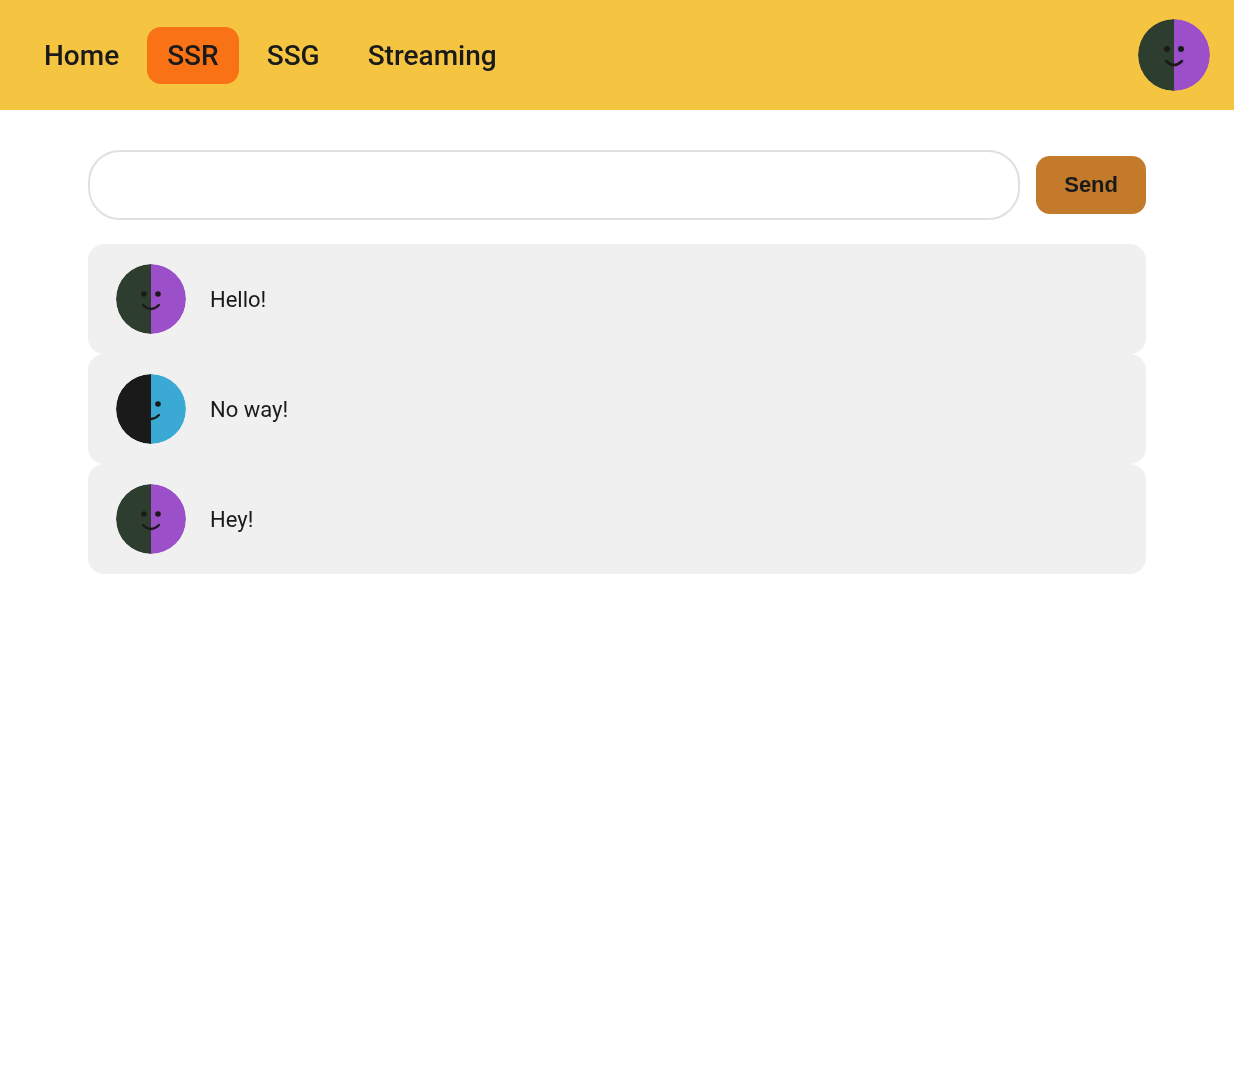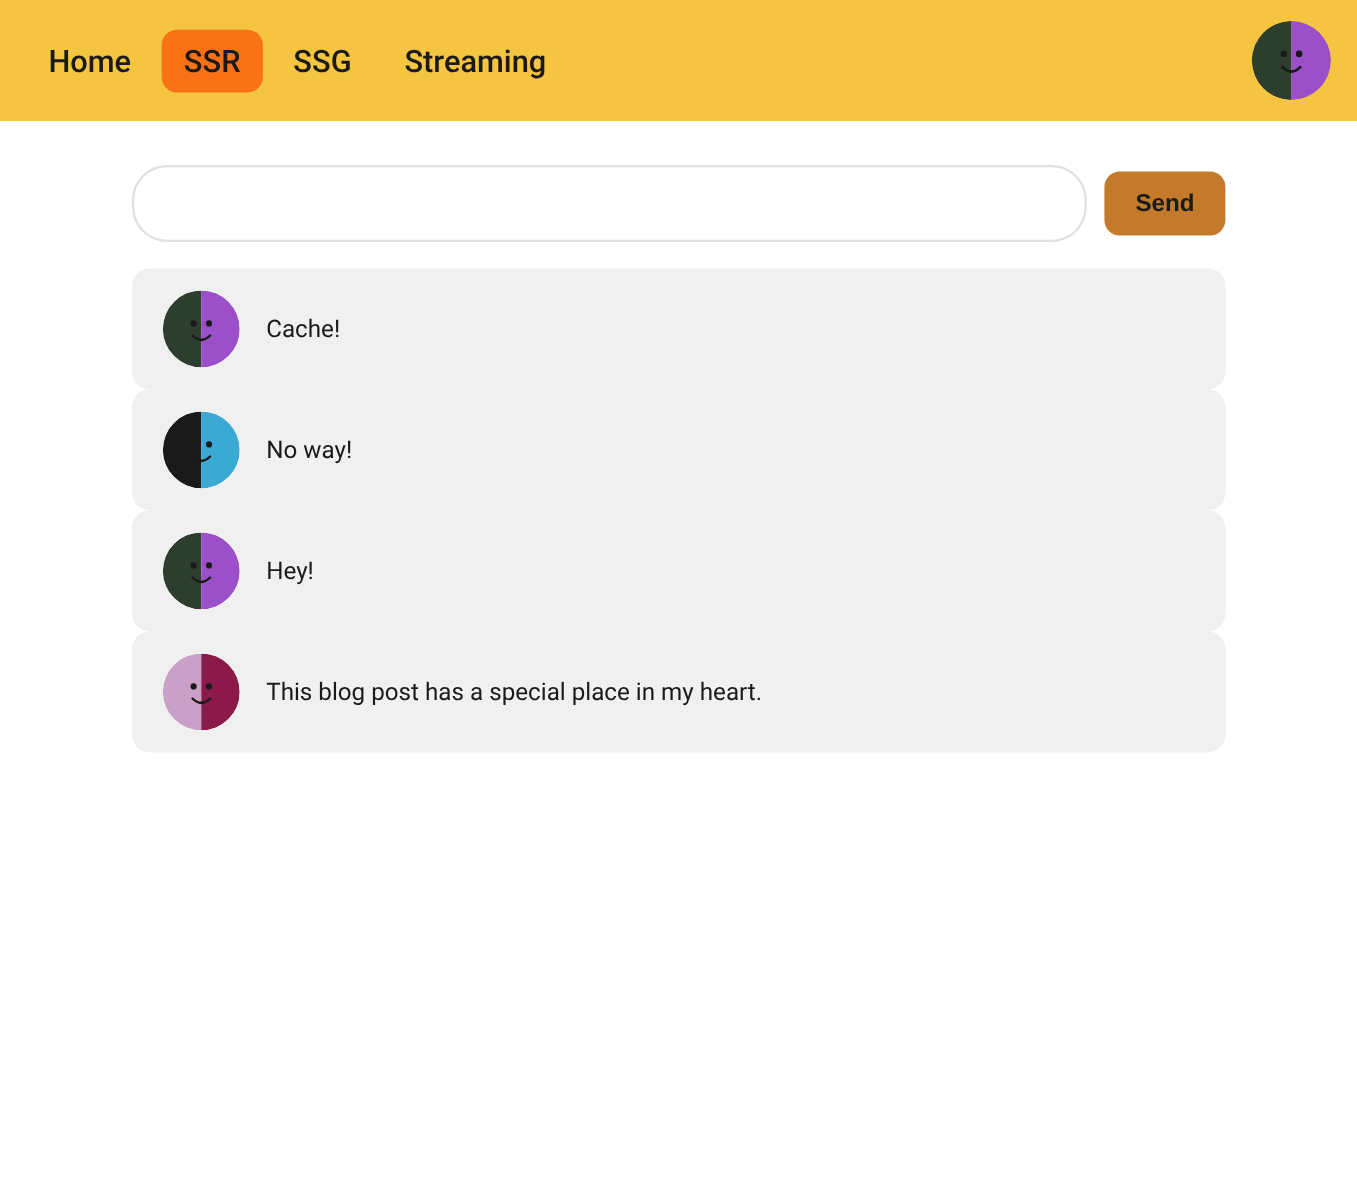--- a/index.html
+++ b/index.html
@@ -58,21 +58,21 @@
     }
 
     
     .avatar-svg {
       width: 100%;
       height: 100%;
     }
 
     
     .main-content {
-      padding: 40px 120px;
+      padding: 40px 88px;
       display: flex;
       flex-direction: column;
       gap: 24px;
     }
 
     
     .input-row {
       display: flex;
       gap: 16px;
       align-items: center;
@@ -172,21 +172,21 @@
         </defs>
         <g clip-path="url(#clip-msg-0)">
           <rect x="0" y="0" width="35" height="70" fill="#2D3E2F"></rect>
           <rect x="35" y="0" width="35" height="70" fill="#9B4FC8"></rect>
         </g>
         <circle cx="28" cy="30" r="2.8" fill="#1a1a1a"></circle>
         <circle cx="42" cy="30" r="2.8" fill="#1a1a1a"></circle>
         <path d="M27 41 Q35 49 43 41" stroke="#1a1a1a" stroke-width="2.2" fill="none" stroke-linecap="round"></path>
       </svg>
     </div>
-        <span class="message-text">Cache!</span>
+        <span class="message-text">Hello!</span>
       </div>
       <div class="message-card">
         <div class="message-avatar">
       <svg viewBox="0 0 70 70" xmlns="http://www.w3.org/2000/svg" width="70" height="70">
         <defs>
           <clipPath id="clip-msg-2">
             <circle cx="35" cy="35" r="35"></circle>
           </clipPath>
         </defs>
         <g clip-path="url(#clip-msg-2)">
@@ -212,33 +212,14 @@
           <rect x="0" y="0" width="35" height="70" fill="#2D3E2F"></rect>
           <rect x="35" y="0" width="35" height="70" fill="#9B4FC8"></rect>
         </g>
         <circle cx="28" cy="30" r="2.8" fill="#1a1a1a"></circle>
         <circle cx="42" cy="30" r="2.8" fill="#1a1a1a"></circle>
         <path d="M27 41 Q35 49 43 41" stroke="#1a1a1a" stroke-width="2.2" fill="none" stroke-linecap="round"></path>
       </svg>
     </div>
         <span class="message-text">Hey!</span>
       </div>
-      <div class="message-card">
-        <div class="message-avatar">
-      <svg viewBox="0 0 70 70" xmlns="http://www.w3.org/2000/svg" width="70" height="70">
-        <defs>
-          <clipPath id="clip-msg-3">
-            <circle cx="35" cy="35" r="35"></circle>
-          </clipPath>
-        </defs>
-        <g clip-path="url(#clip-msg-3)">
-          <rect x="0" y="0" width="35" height="70" fill="#C8A0C8"></rect>
-          <rect x="35" y="0" width="35" height="70" fill="#8B1A4A"></rect>
-        </g>
-        <circle cx="28" cy="30" r="2.8" fill="#1a1a1a"></circle>
-        <circle cx="42" cy="30" r="2.8" fill="#1a1a1a"></circle>
-        <path d="M27 41 Q35 49 43 41" stroke="#1a1a1a" stroke-width="2.2" fill="none" stroke-linecap="round"></path>
-      </svg>
-    </div>
-        <span class="message-text">This blog post has a special place in my heart.</span>
-      </div>
     </div>
 </div>
 
 </body></html>

